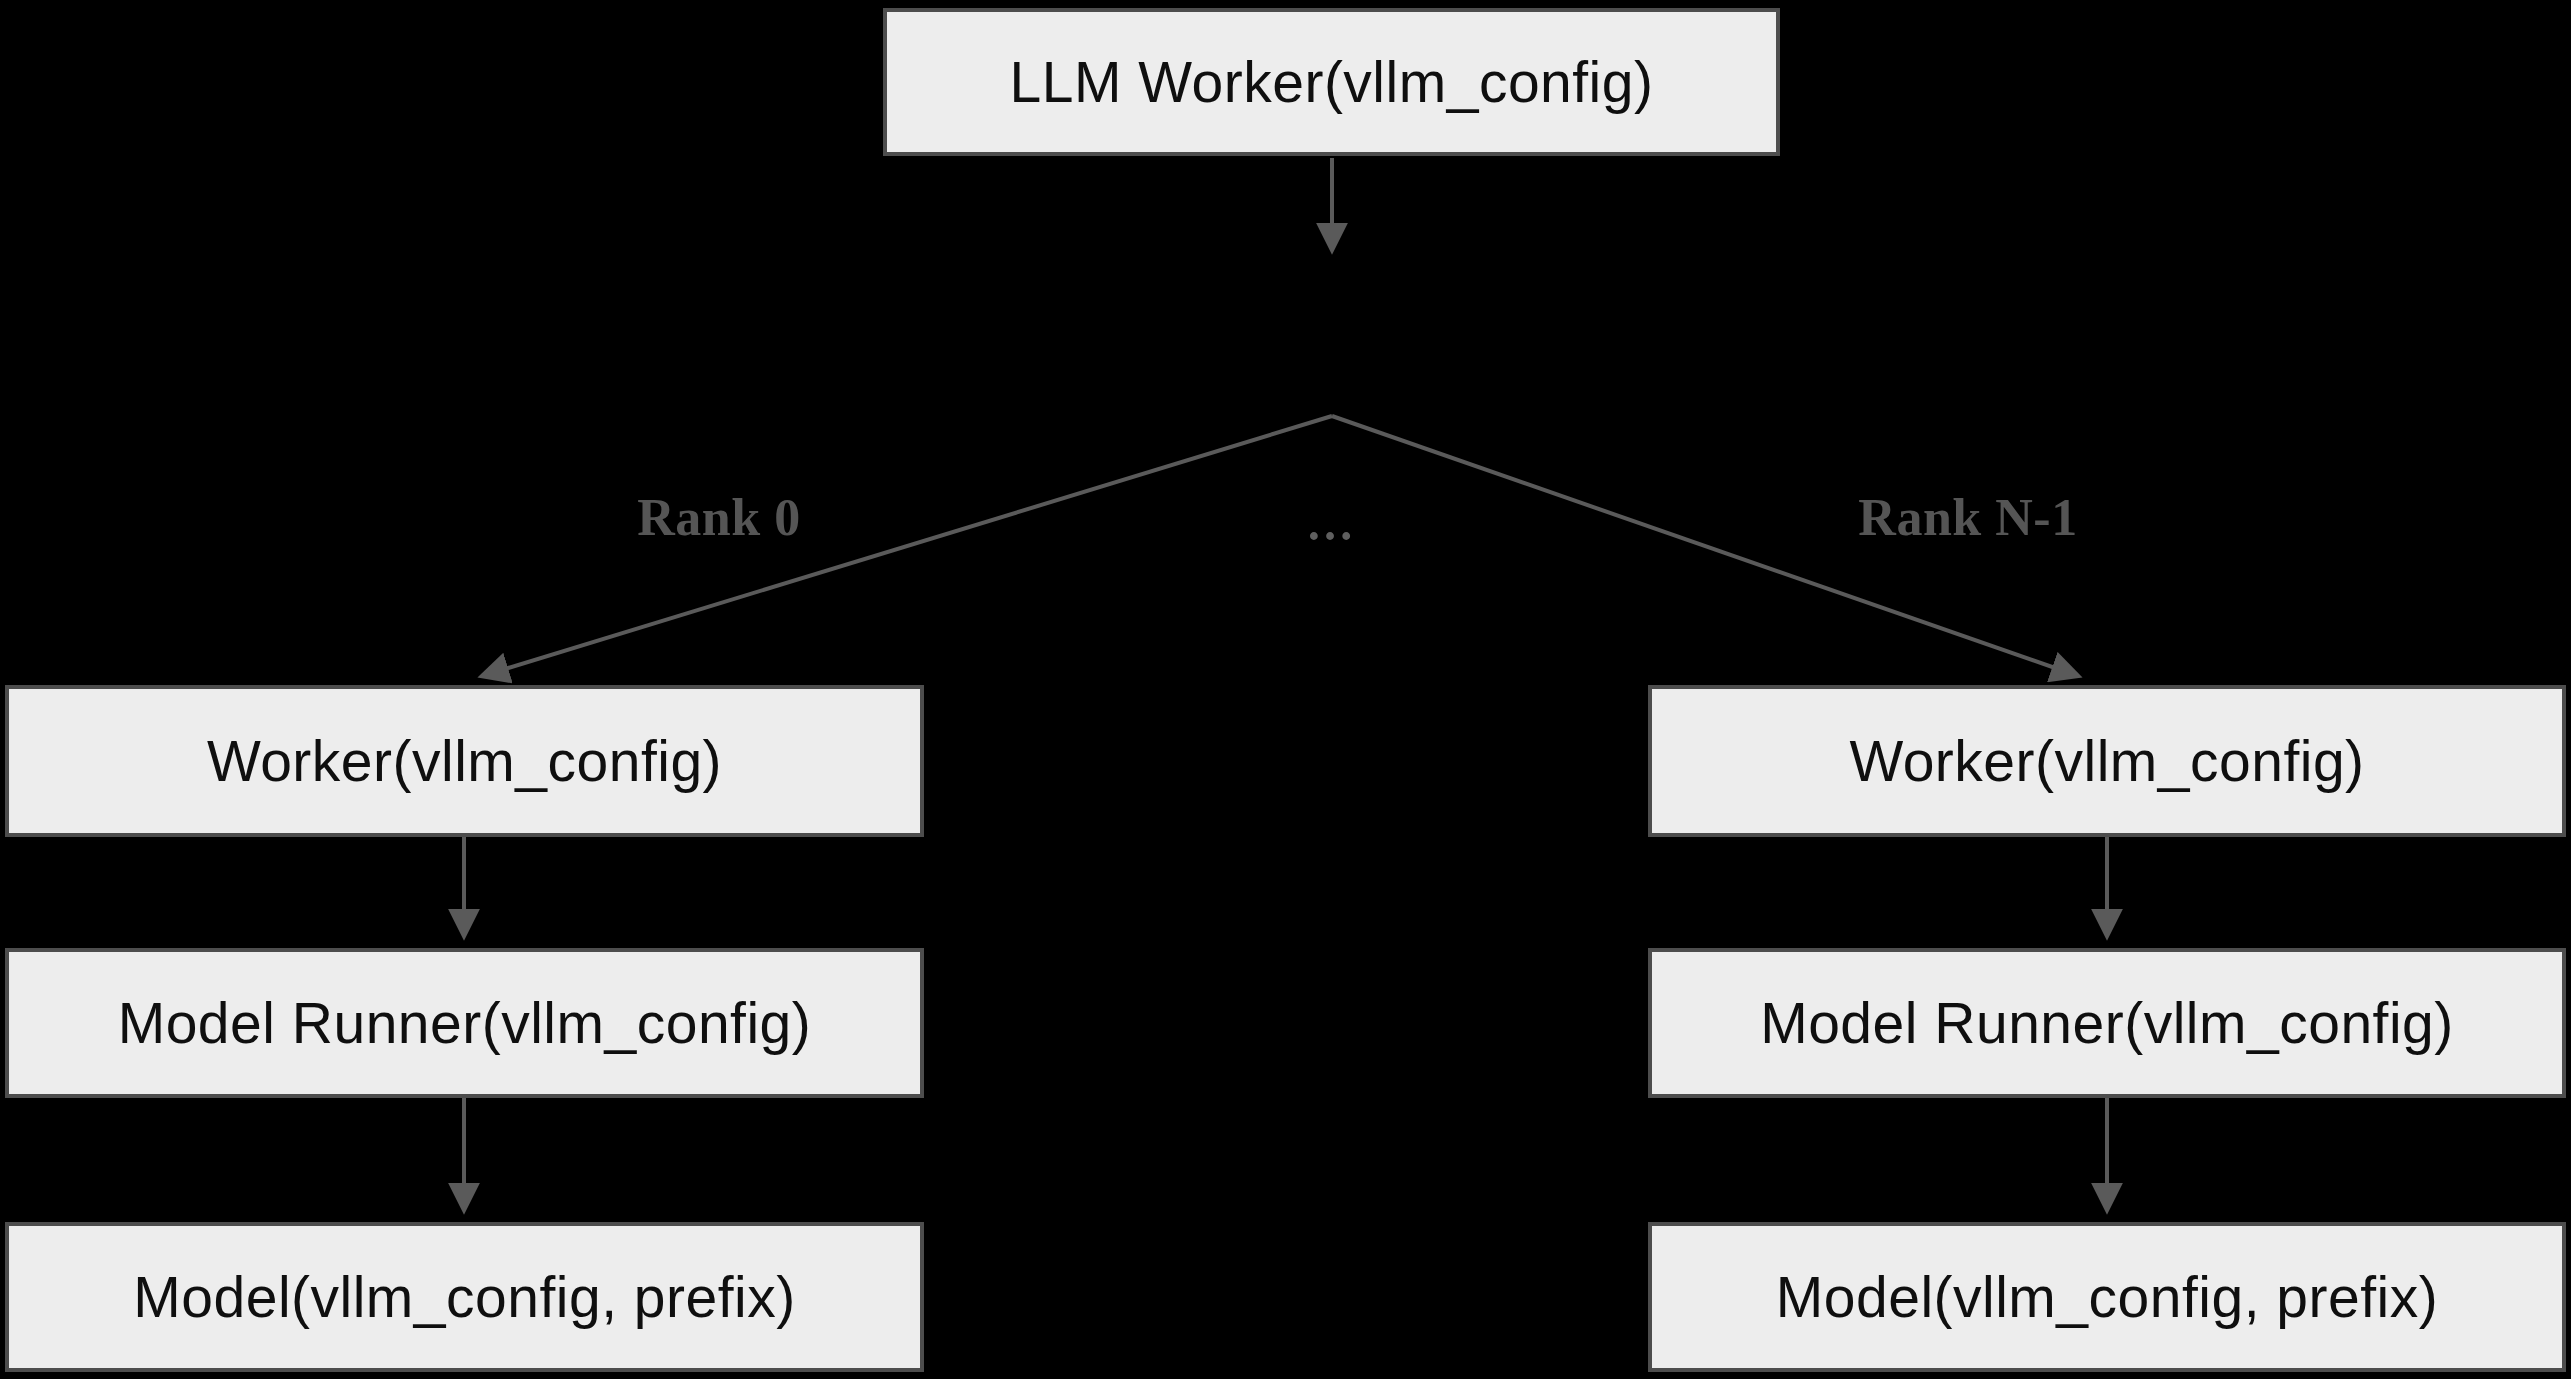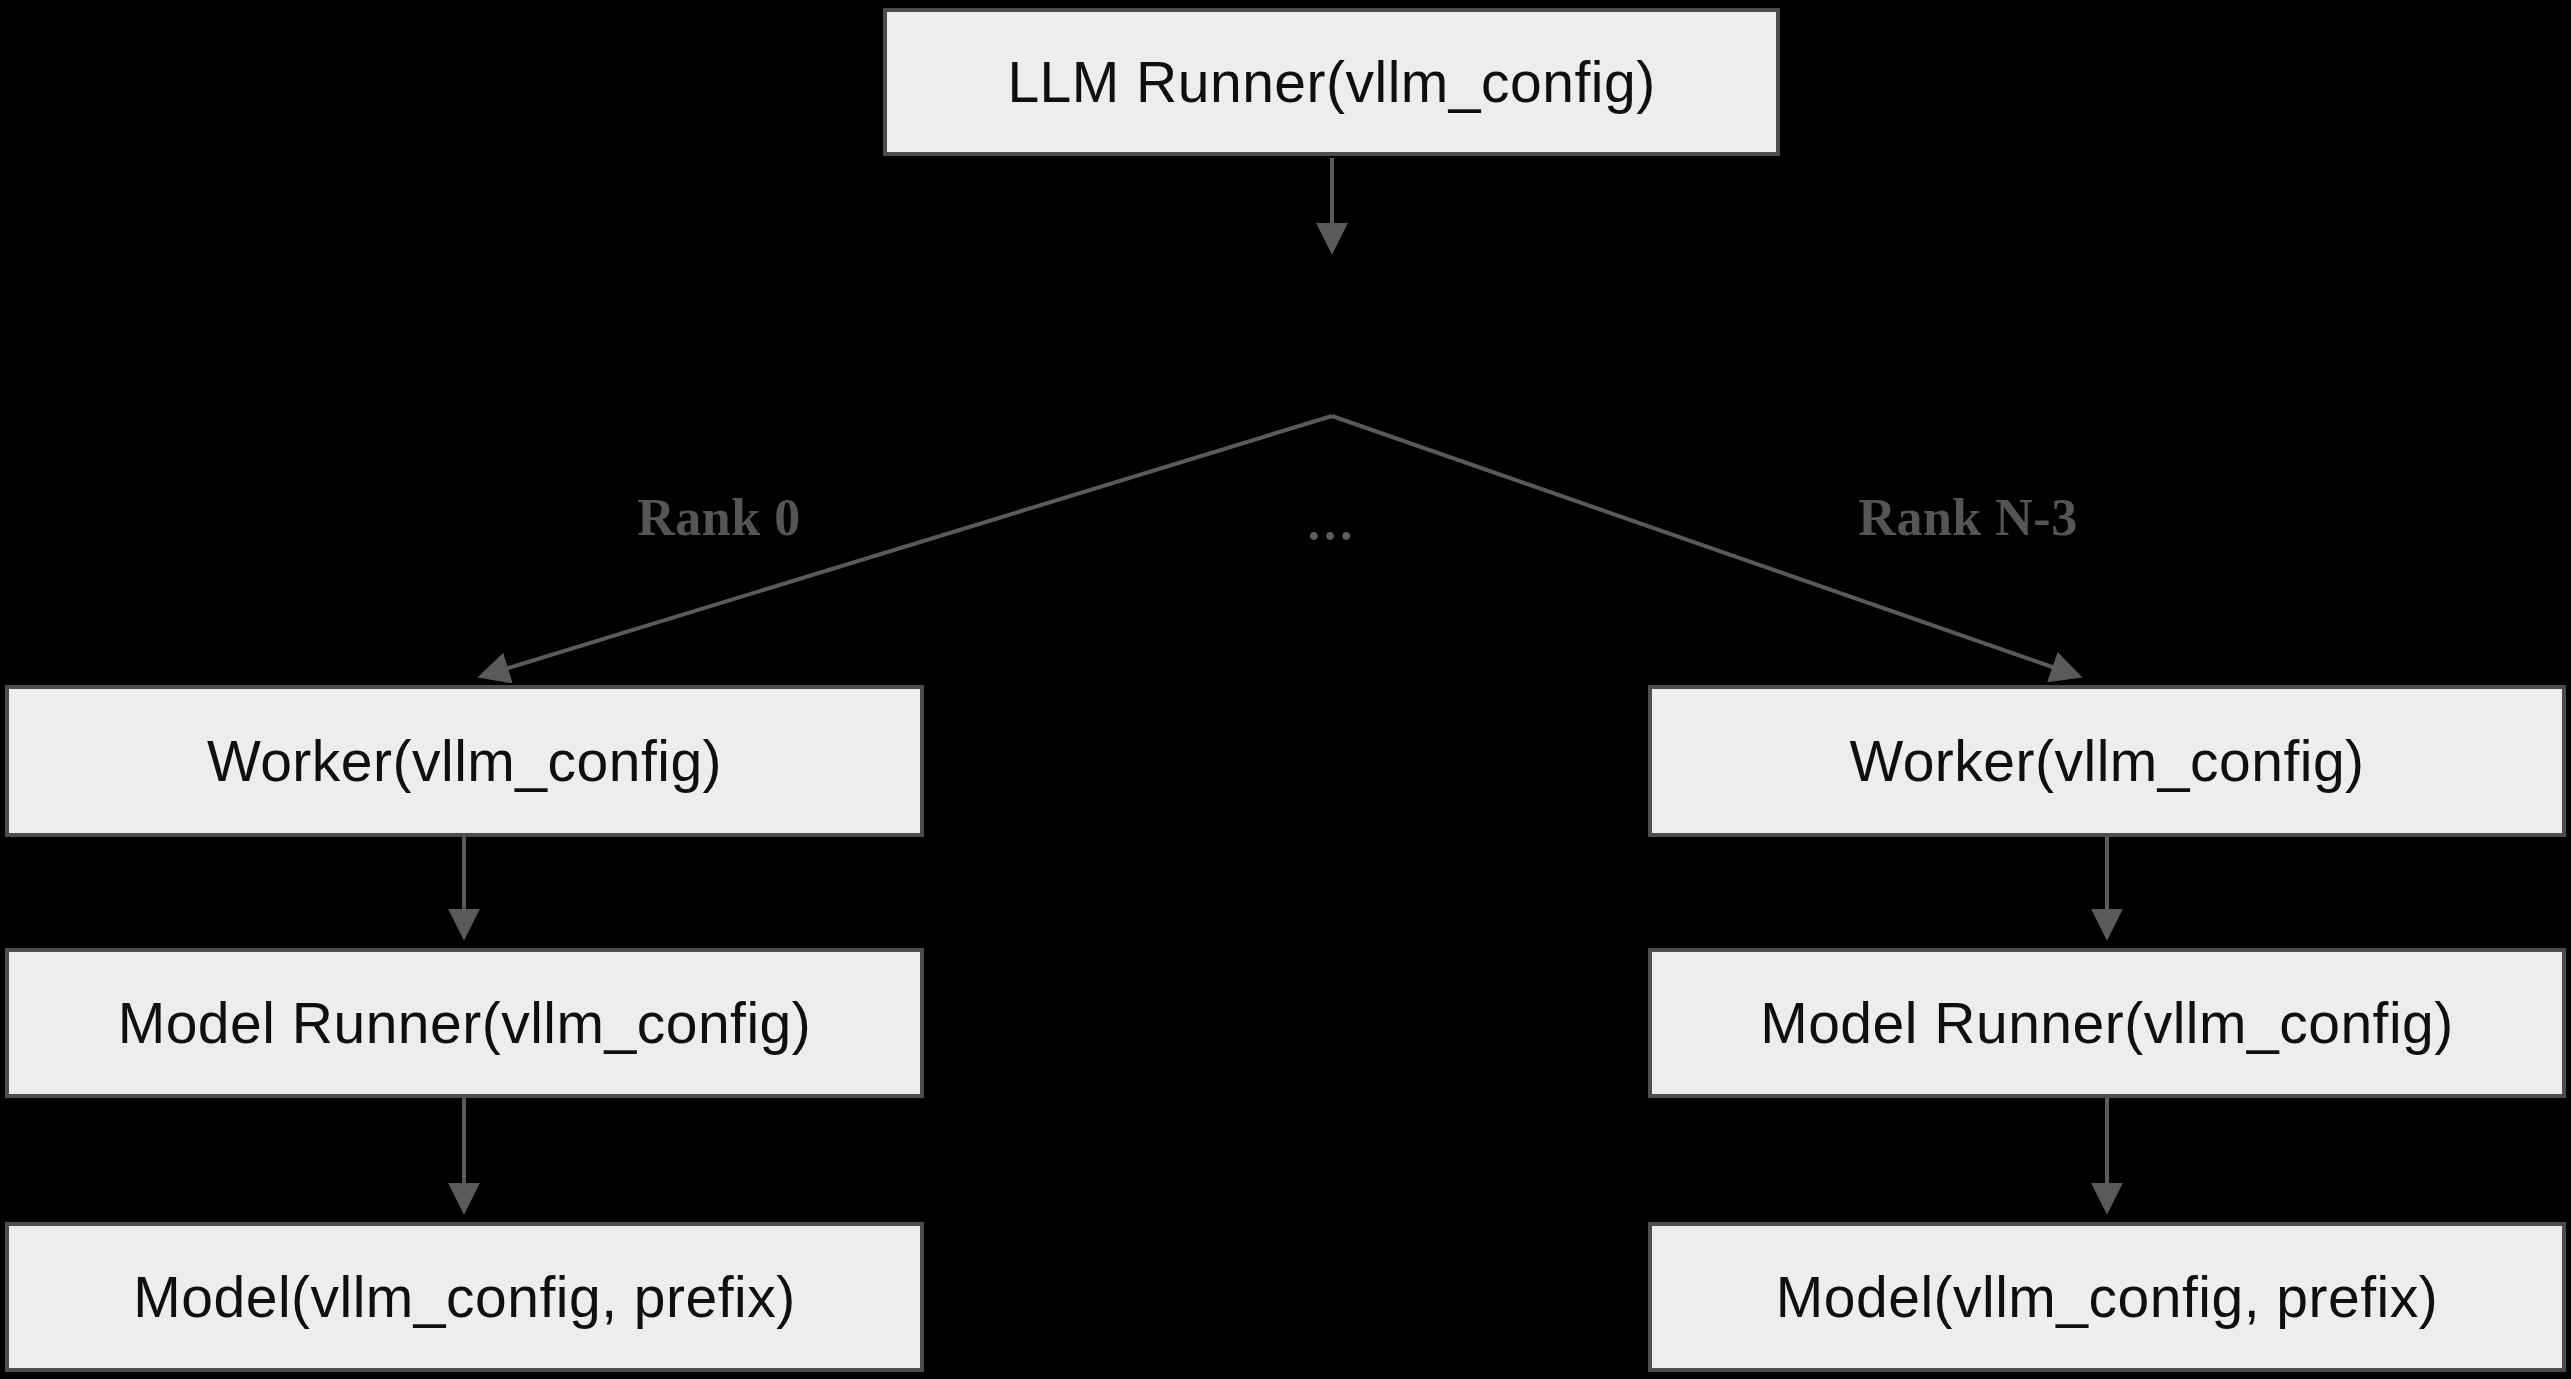--- a/index.html
+++ b/index.html
@@ -88,21 +88,21 @@
     <line x1="1332" y1="158" x2="1332" y2="250" stroke="#5a5a5a" stroke-width="4" marker-end="url(#arrow)"></line>
     <line x1="1332" y1="416" x2="482" y2="676" stroke="#5a5a5a" stroke-width="4" marker-end="url(#arrow)"></line>
     <line x1="1332" y1="416" x2="2078" y2="676" stroke="#5a5a5a" stroke-width="4" marker-end="url(#arrow)"></line>
     <line x1="464" y1="837" x2="464" y2="936" stroke="#5a5a5a" stroke-width="4" marker-end="url(#arrow)"></line>
     <line x1="464" y1="1098" x2="464" y2="1210" stroke="#5a5a5a" stroke-width="4" marker-end="url(#arrow)"></line>
     <line x1="2107" y1="837" x2="2107" y2="936" stroke="#5a5a5a" stroke-width="4" marker-end="url(#arrow)"></line>
     <line x1="2107" y1="1098" x2="2107" y2="1210" stroke="#5a5a5a" stroke-width="4" marker-end="url(#arrow)"></line>
   </svg>
 
   <div class="node node--top" id="node-llm-engine">
-    <span>LLM Runner(vllm_config)</span>
+    <span>LLM Worker(vllm_config)</span>
   </div>
 
 
   <div class="node node--left" id="node-worker-left">
     <span>Worker(vllm_config)</span>
   </div>
 
   <div class="node node--left" id="node-model-runner-left">
     <span>Model Runner(vllm_config)</span>
   </div>
@@ -120,15 +120,15 @@
   </div>
 
   <div class="node node--right" id="node-model-right">
     <span>Model(vllm_config, prefix)</span>
   </div>
 
   <div class="edge-label" id="label-rank0">Rank 0</div>
 
   <div class="edge-label" id="label-ellipsis">…</div>
 
-  <div class="edge-label" id="label-rank-n1">Rank N-3</div>
+  <div class="edge-label" id="label-rank-n1">Rank N-1</div>
 
 </div>
 
 </body></html>

